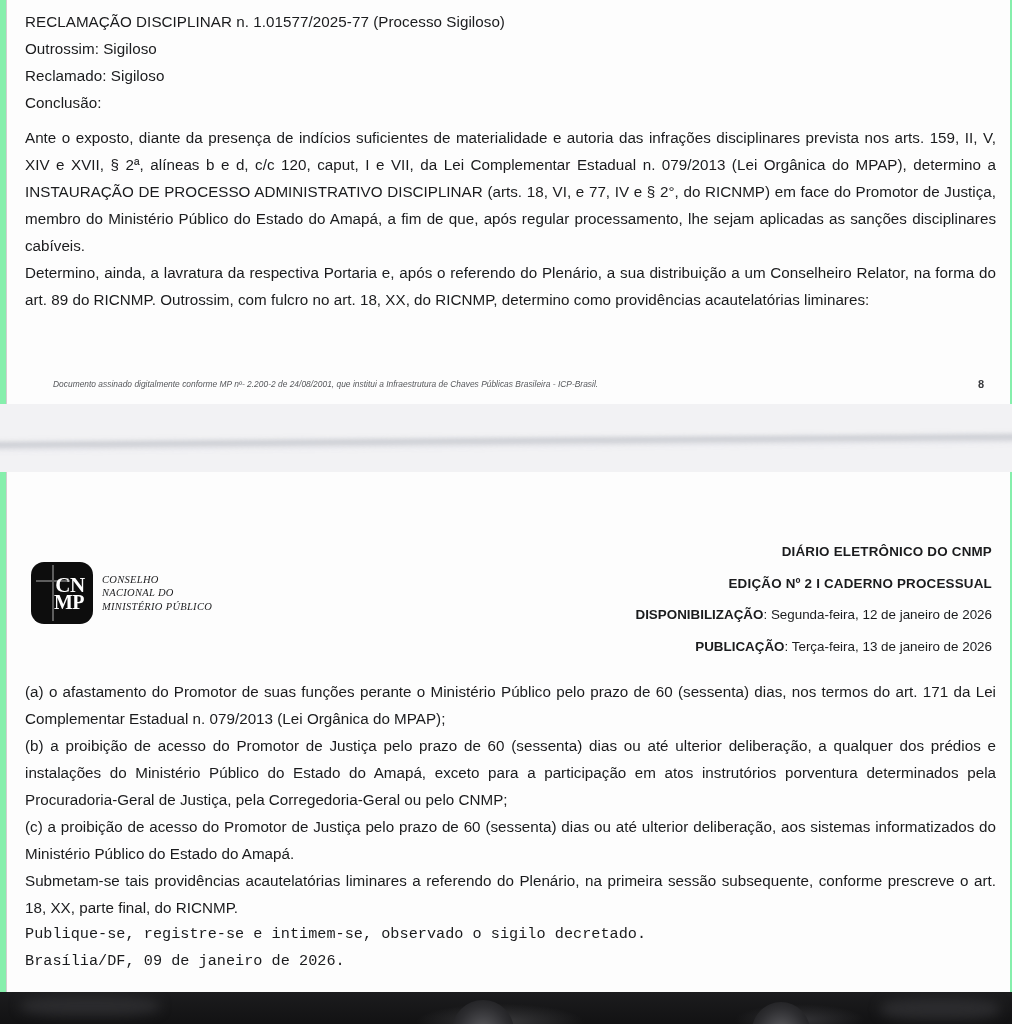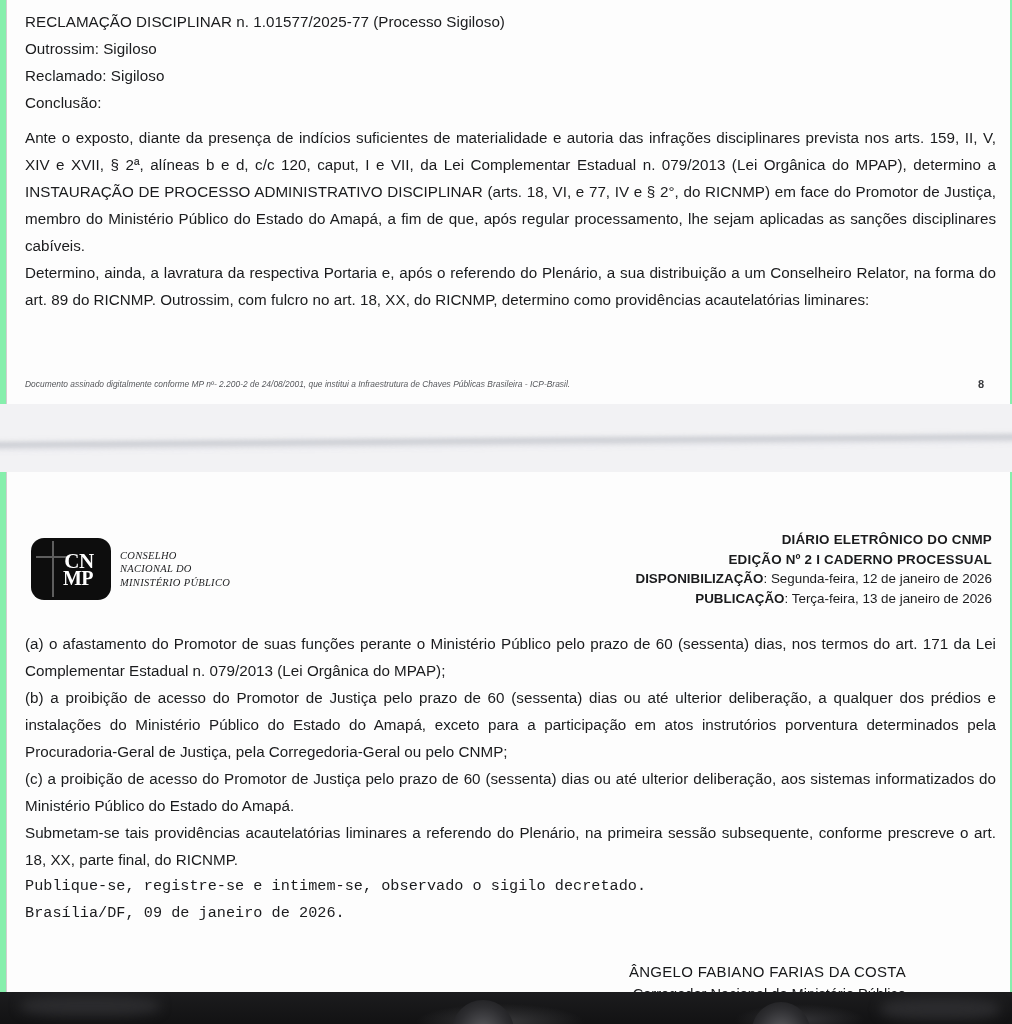--- a/index.html
+++ b/index.html
@@ -133,20 +133,21 @@
     justify-content: space-between;
   }
   .sig-note {
     font-family: "Liberation Sans", sans-serif;
     font-style: italic;
     font-size: 8.4px;
     line-height: 11px;
     color: #55575b;
     letter-spacing: 0.02px;
     max-width: 880px;
+    margin-left: 28px;
   }
   .page-num {
     font-size: 11px;
     color: #3a3b3e;
     font-weight: 700;
     padding-right: 10px;
   }
 
   
   .masthead {
@@ -154,21 +155,21 @@
     align-items: center;
     justify-content: space-between;
     padding: 30px 4px 6px 6px;
   }
   .brand {
     display: flex;
     align-items: center;
     gap: 9px;
   }
   .brand-mark {
-    width: 80px;
+    width: 62px;
     height: 62px;
     border-radius: 13px;
     background: #0d0d0d;
     position: relative;
     flex: none;
     overflow: hidden;
   }
   .brand-mark .cross-v {
     position: absolute;
     left: 21px; top: 3px;
@@ -202,21 +203,21 @@
   }
   .brand-text span { display: block; font-style: italic; }
 
   .masthead-right {
     text-align: right;
     font-size: 13.4px;
     line-height: 19.5px;
     color: #1a1b1d;
   }
   .masthead-right .strong { font-weight: 700; letter-spacing: 0.2px; }
-  .masthead-right .row { white-space: nowrap; }
+  .masthead-right .row { white-space: nowrap; margin-top: 12px; }
   .masthead-right .row .lbl { font-weight: 700; text-align: center; }
   .masthead-right .row .val { font-weight: 400; }
 
   
   .sign-block {
     margin-top: 34px;
     text-align: right;
     padding-right: 90px;
   }
   .sign-name {

